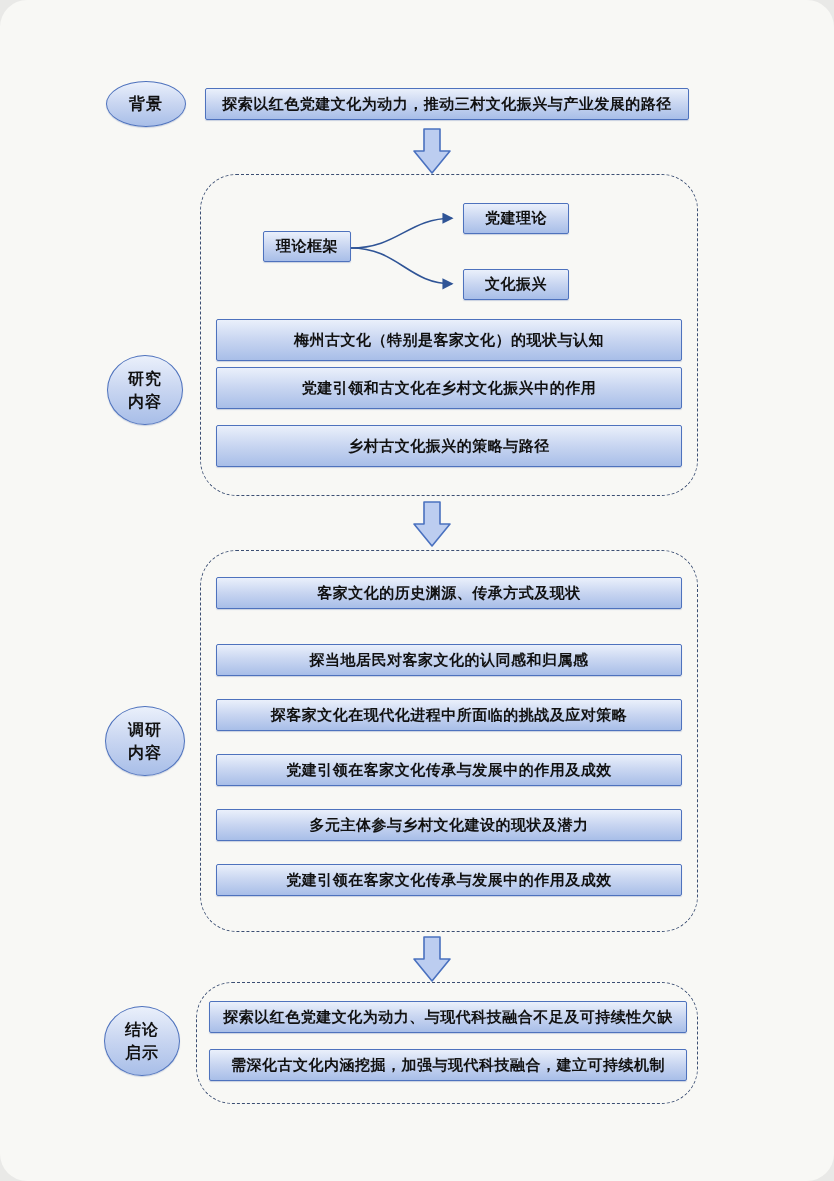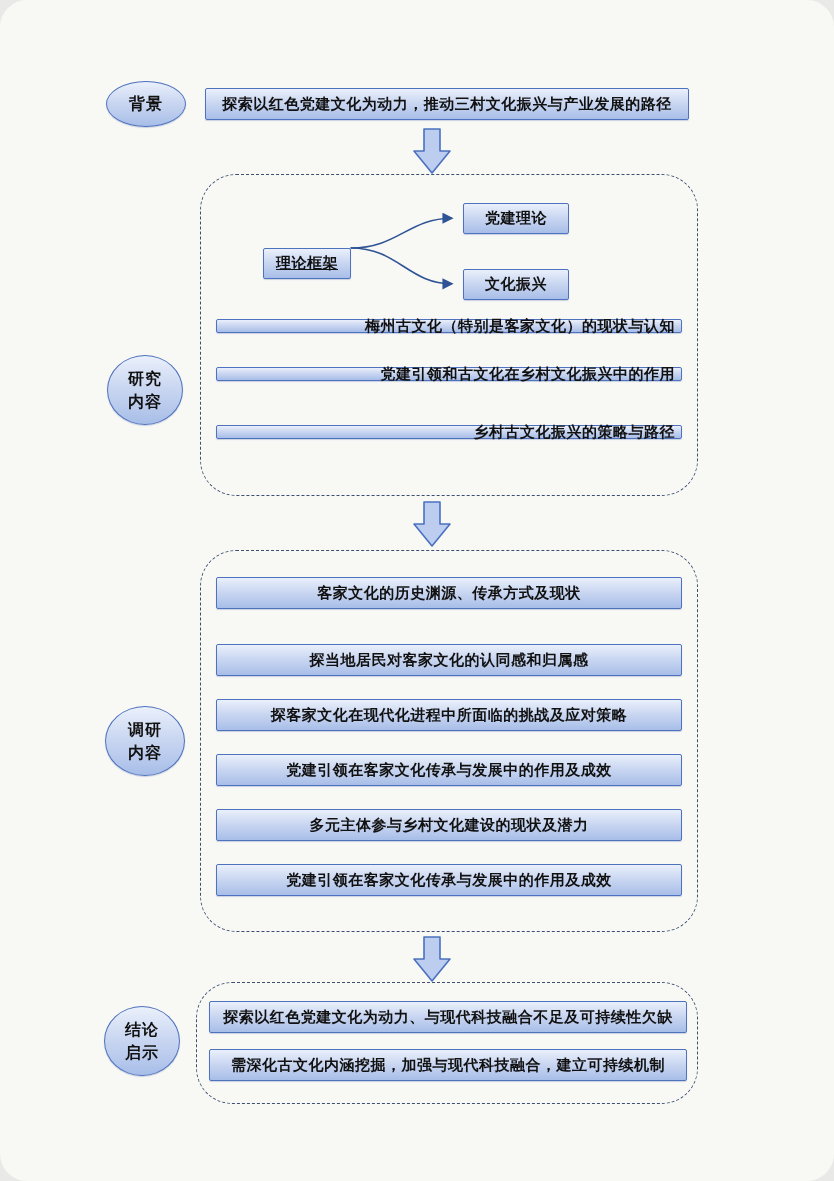--- a/index.html
+++ b/index.html
@@ -31,24 +31,24 @@
   .down-arrow { position:absolute; width:38px; height:46px; }
   .connectors { position:absolute; left:0; top:0; width:100%; height:100%; pointer-events:none; }
 
   
   .bg-ellipse   { left:106px; top:81px;  width:80px;  height:46px; }
   .top-box      { left:205px; top:88px;  width:484px; height:32px; }
   .arrow1       { left:413px; top:128px; }
 
   
   .research        { left:200px; top:174px; width:498px; height:322px; }
-  .fw-root         { left:62px;  top:73px;  width:88px;  height:31px;text-decoration:underline; }
+  .fw-root         { left:62px;  top:56px;  width:88px;  height:31px; }
   .fw-b1           { left:262px; top:28px;  width:106px; height:31px; }
   .fw-b2           { left:262px; top:94px;  width:106px; height:31px; }
-  .r-bar           { left:15px;  width:466px; height:14px;justify-content:flex-end; }
+  .r-bar           { left:15px;  width:466px; height:42px; }
   .r-bar-1         { top:144px; }
   .r-bar-2         { top:192px; }
   .r-bar-3         { top:250px; }
   .research-ellipse{ left:107px; top:355px; width:76px; height:70px; }
   .arrow2          { left:413px; top:501px; }
 
   
   .survey          { left:200px; top:550px; width:498px; height:382px; }
   .s-bar           { left:15px; width:466px; height:32px; }
   .s-bar-1 { top:26px; }  .s-bar-2 { top:93px; }  .s-bar-3 { top:148px; }

